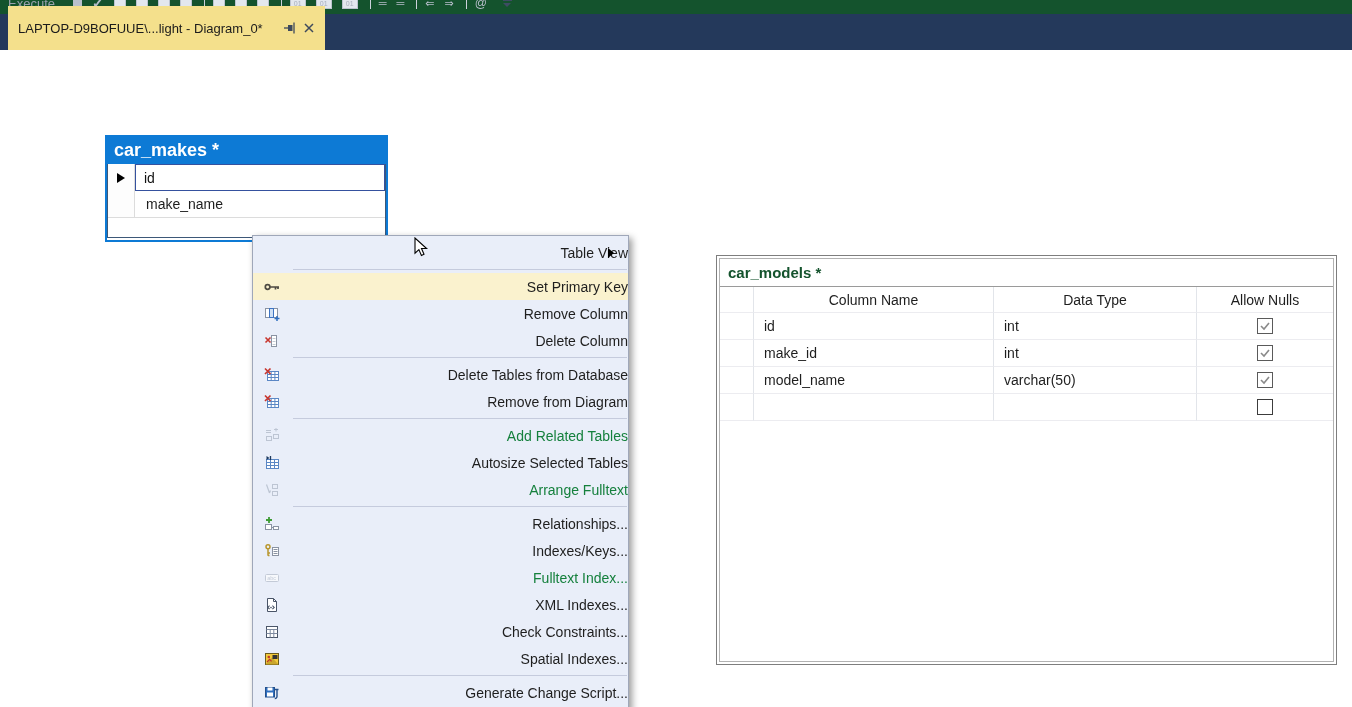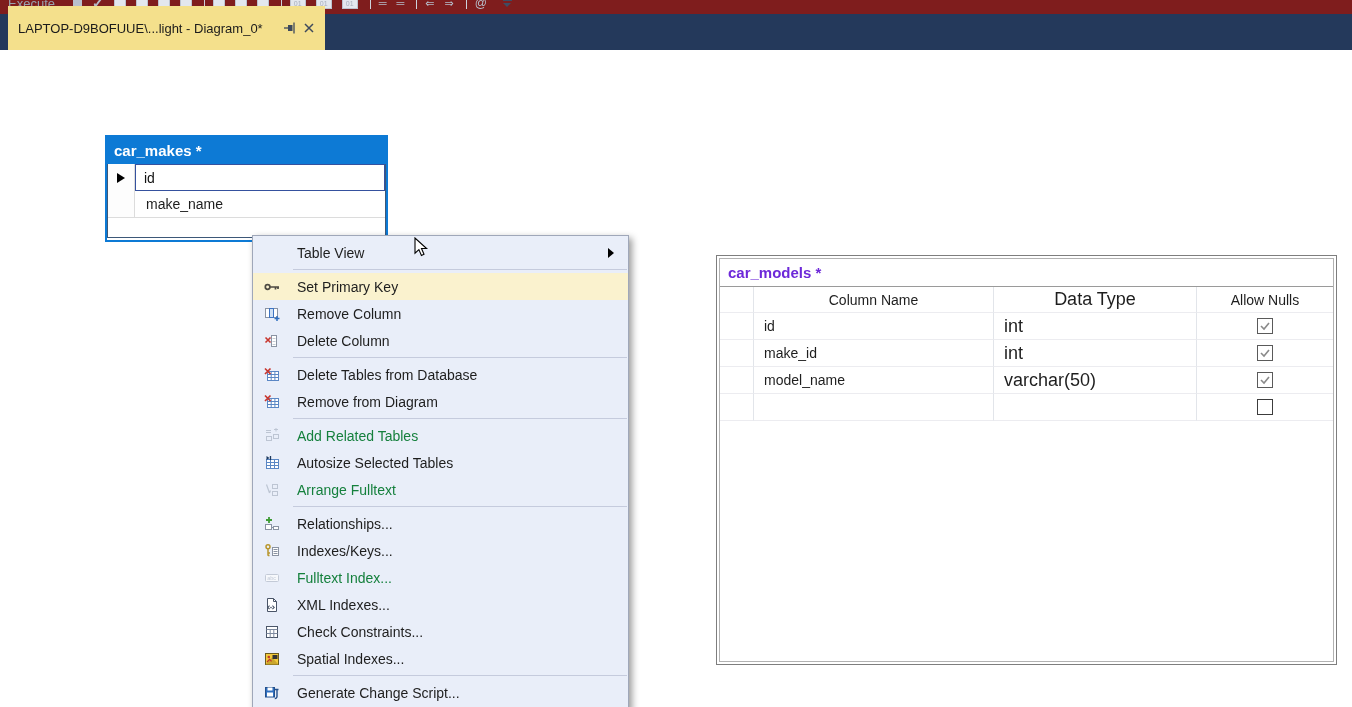--- a/index.html
+++ b/index.html
@@ -1,21 +1,21 @@
 <!DOCTYPE html>
 <html><head>
 <meta charset="utf-8">
 <style>
   * { box-sizing: border-box; margin: 0; padding: 0; }
   html,body { width:1352px; height:707px; overflow:hidden; background:#fff;
               font-family:"Liberation Sans", sans-serif; }
 
   
   .toolbar { position:absolute; left:0; top:0; width:1352px; height:14px;
-             background:#7f1d1d; overflow:hidden; }
+             background:#14532d; overflow:hidden; }
   .tb-inner { display:flex; align-items:center; height:26px; margin-top:-10px; padding-left:8px; }
   .tb-exec { font-size:13px; color:#99a1ad; margin-right:18px; }
   .tbi { display:inline-block; margin-right:10px; color:#b6bdc9; font-size:11px; line-height:12px; }
   .tbi.sq { width:9px; height:9px; background:#b9c0cc; }
   .tbi.gbox { width:12px; height:11px; border:1px solid #bcc3cf; background:#e3e7ee; }
   .tbi.box01 { width:16px; height:11px; border:1px solid #bcc3cf; background:#e3e7ee;
                font-size:7px; color:#a7aebb; text-align:center; line-height:10px; }
   .tb-sep { width:1px; height:12px; background:#ccd1db; margin:0 8px 0 2px; }
   .tb-overflow { display:flex; flex-direction:column; align-items:center; margin-left:6px; }
   .tb-overflow .bar { width:9px; height:2px; background:#3e4c63; margin-bottom:2px; }
@@ -29,59 +29,59 @@
   .tab-title { font-size:13px; color:#1b1b1b; margin-right:14px; white-space:nowrap; }
   .tab-ic { display:flex; align-items:center; margin-left:6px; }
 
   
   .doc { position:absolute; left:0; top:50px; width:1352px; height:657px; background:#fff; }
 
   
   .cmakes { position:absolute; left:105px; top:85px; width:283px; height:107px;
             border:2px solid #0d7ad5; background:#fff; z-index:2; }
   .cmakes-header { height:27px; background:#0d7ad5; color:#fff; font-weight:bold;
-                   font-size:15px; display:flex; align-items:center; padding-left:7px; }
+                   font-size:18px; display:flex; align-items:center; padding-left:7px; }
   .cmakes-body { position:relative; height:74px; border:1px solid #3d5878; border-top:none; background:#fff; }
   .cm-row { display:flex; height:27px; }
   .cm-sel { width:27px; display:flex; align-items:center; justify-content:center;
             border-right:1px solid #dcdcdc; background:#fdfdfd; }
   .cm-tri { width:0; height:0; border-left:8px solid #000;
             border-top:5px solid transparent; border-bottom:5px solid transparent; }
   .cm-editcell { flex:1; border:1px solid #35519e; background:#fff; display:flex;
                  align-items:center; padding-left:8px; font-size:14px; color:#111; }
   .cm-cell { flex:1; display:flex; align-items:center; padding-left:11px;
              font-size:14px; color:#1e1e1e; border-bottom:1px solid #dcdcdc; }
   .cm-row.r2 .cm-sel { border-bottom:1px solid #dcdcdc; }
 
   
   .cmodels { position:absolute; left:716px; top:205px; width:621px; height:410px;
              border:1px solid #7e7e7e; background:#fff; padding:2px; z-index:1; }
   .cmodels-inner { width:100%; height:100%; border:1px solid #b2b2b2; display:flex; flex-direction:column; }
   .cmodels-title { height:28px; display:flex; align-items:center; padding-left:8px;
-                   font-size:15px; font-weight:bold; color:#6d28d9; border-bottom:1px solid #9a9a9a; }
+                   font-size:15px; font-weight:bold; color:#14532d; border-bottom:1px solid #9a9a9a; }
   .grid-row { display:flex; height:27px; }
   .grid-row.head { height:26px; }
   .g-sel   { width:34px;  border-right:1px solid #e2e5ea; border-bottom:1px solid #ececf0; }
   .g-name  { width:240px; border-right:1px solid #e2e5ea; border-bottom:1px solid #ececf0;
              display:flex; align-items:center; padding-left:10px; font-size:14px; color:#1e1e1e; }
   .g-type  { width:203px; border-right:1px solid #e2e5ea; border-bottom:1px solid #ececf0;
-             display:flex; align-items:center; padding-left:10px; font-size:18px; color:#1e1e1e; }
+             display:flex; align-items:center; padding-left:10px; font-size:14px; color:#1e1e1e; }
   .g-null  { width:136px; border-bottom:1px solid #ececf0;
              display:flex; align-items:center; justify-content:center; font-size:14px; color:#1e1e1e; }
   .grid-row.head .g-name, .grid-row.head .g-type { justify-content:center; padding-left:0; }
   .cb { width:16px; height:16px; border:1px solid #3c3c3c; background:#fff;
         display:flex; align-items:center; justify-content:center; }
   .cb.checked { border-color:#5a5a5a; }
   .grid-fill { flex:1; background:#fff; }
 
   
   .menu { position:absolute; left:252px; top:185px; width:377px; background:#e9eef9;
           border:1px solid #9fa7b9; box-shadow:3px 3px 7px rgba(0,0,0,0.40);
           padding:3px 0; z-index:10; }
-  .mi { height:27px; display:flex; align-items:center; position:relative; cursor:default; }
+  .mi { height:27px; display:flex; align-items:center; position:relative; cursor:default;justify-content:space-between; }
   .mi-ic { width:16px; height:16px; margin-left:11px; display:flex; align-items:center; justify-content:center; }
   .mi-label { margin-left:17px; font-size:14px; color:#1e1e1e; white-space:nowrap; }
   .mi.disabled .mi-label { color:#15803d; }
   .mi.hl { background:#faf2ce; }
   .mi-sub { position:absolute; right:14px; width:0; height:0; border-left:6px solid #000;
             border-top:5px solid transparent; border-bottom:5px solid transparent; }
   .msep { height:1px; background:#c5cbdd; margin:3px 1px 3px 40px; }
 
   
   .cursor { position:absolute; left:414px; top:187px; z-index:20; }

